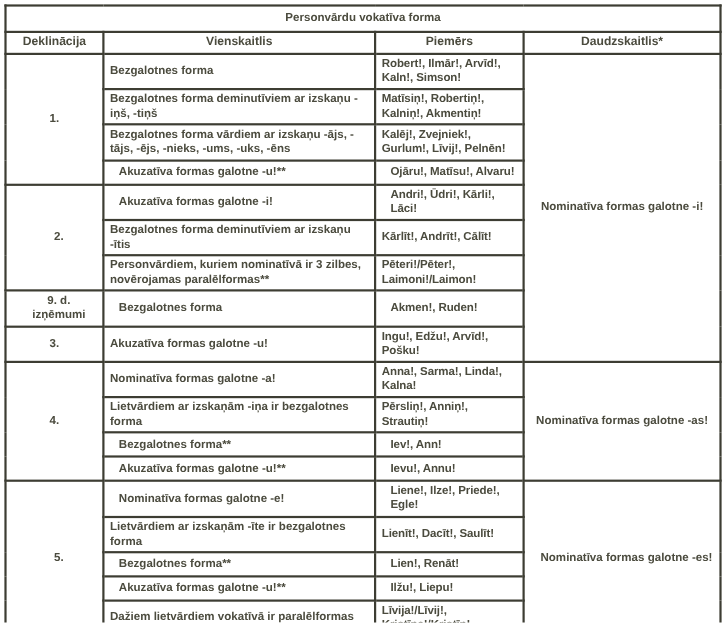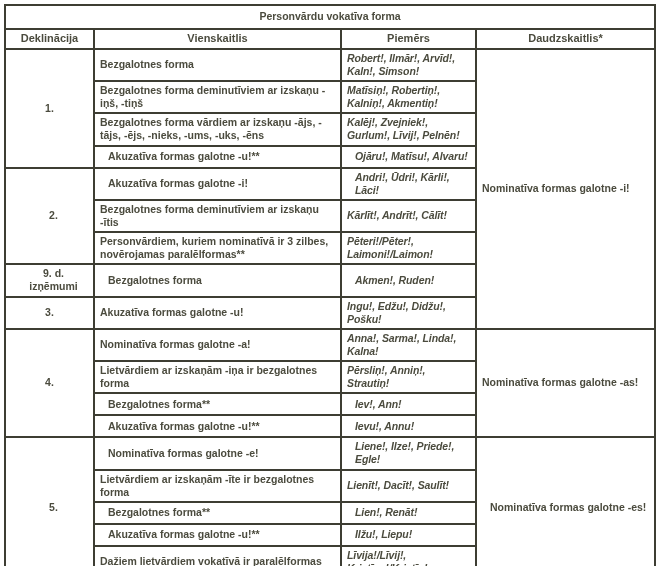--- a/index.html
+++ b/index.html
@@ -35,27 +35,26 @@
     text-align: center;
     height: 13px;
     font-size: 11px;
     margin-top: 19px;
   }
   td.decl {
     text-align: center;
   }
   td.form { }
   td.ex {
-    font-style: italic;
     font-size: 10px;
     letter-spacing: -0.1px;
     padding: 2px 4px;
   }
   td.plural {
-    text-align: left;
+    text-align: center;
   }
   tr.r1 td { height: 24px; }
   tr.r2 td { height: 16px; padding-left: 13px; }
 </style>
 </head>
 <body>
 
 <div class="wrap">
   <table class="voc">
     <colgroup>
@@ -110,21 +109,21 @@
 
       <tr class="r2">
         <td class="decl">9. d. izņēmumi</td>
         <td class="form">Bezgalotnes forma</td>
         <td class="ex">Akmen!, Ruden!</td>
       </tr>
 
       <tr class="r1">
         <td class="decl">3.</td>
         <td class="form">Akuzatīva formas galotne -u!</td>
-        <td class="ex">Ingu!, Edžu!, Didžu!, Pošku!</td>
+        <td class="ex">Ingu!, Edžu!, Arvīd!, Pošku!</td>
       </tr>
 
       <tr class="r1">
         <td class="decl" rowspan="4">4.</td>
         <td class="form">Nominatīva formas galotne -a!</td>
         <td class="ex">Anna!, Sarma!, Linda!, Kalna!</td>
         <td class="plural" rowspan="4">Nominatīva formas galotne -as!</td>
       </tr>
       <tr class="r1">
         <td class="form">Lietvārdiem ar izskaņām -iņa ir bezgalotnes forma</td>

